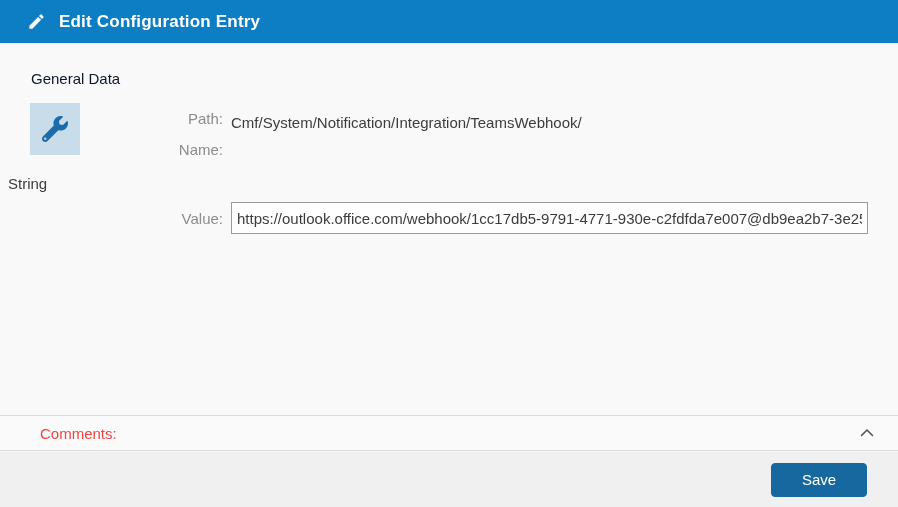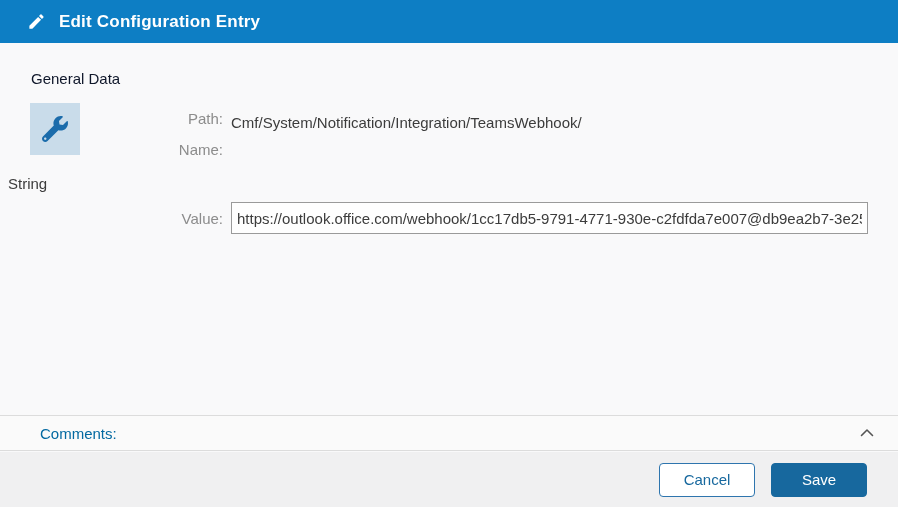--- a/index.html
+++ b/index.html
@@ -67,21 +67,21 @@
 
   
   .comments-bar {
     position: absolute; top: 415px; left: 0; right: 0; height: 36px;
     background: #fafafa;
     border-top: 1px solid #dcdcdc;
     border-bottom: 1px solid #dcdcdc;
     display: flex; align-items: center;
     padding: 0 23px 0 40px;
   }
-  .comments-label { font-size: 15px; color: #0369a1; }
+  .comments-label { font-size: 15px; color: #ef4444; }
   .comments-spacer { flex: 1; }
   .chevron-up-icon { width: 16px; height: 16px; display: inline-flex; cursor: pointer; }
 
   
   .dialog-footer {
     position: absolute; top: 452px; left: 0; right: 0; bottom: 0;
     background: #f0f0f1;
     display: flex; align-items: center; justify-content: flex-end;
     gap: 16px; padding-right: 31px;
   }
@@ -148,15 +148,14 @@
   <span class="comments-label">Comments:</span>
   <span class="comments-spacer"></span>
   <span class="chevron-up-icon">
     <svg viewBox="0 0 16 16" width="16" height="16">
       <path d="M2.5 10.5 L8 5 L13.5 10.5" fill="none" stroke="#555555" stroke-width="1.6" stroke-linecap="round" stroke-linejoin="round"></path>
     </svg>
   </span>
 </div>
 
 <div class="dialog-footer">
-  <button class="btn btn-cancel">Cancel</button>
   <button class="btn btn-save">Save</button>
 </div>
 
 </body></html>

